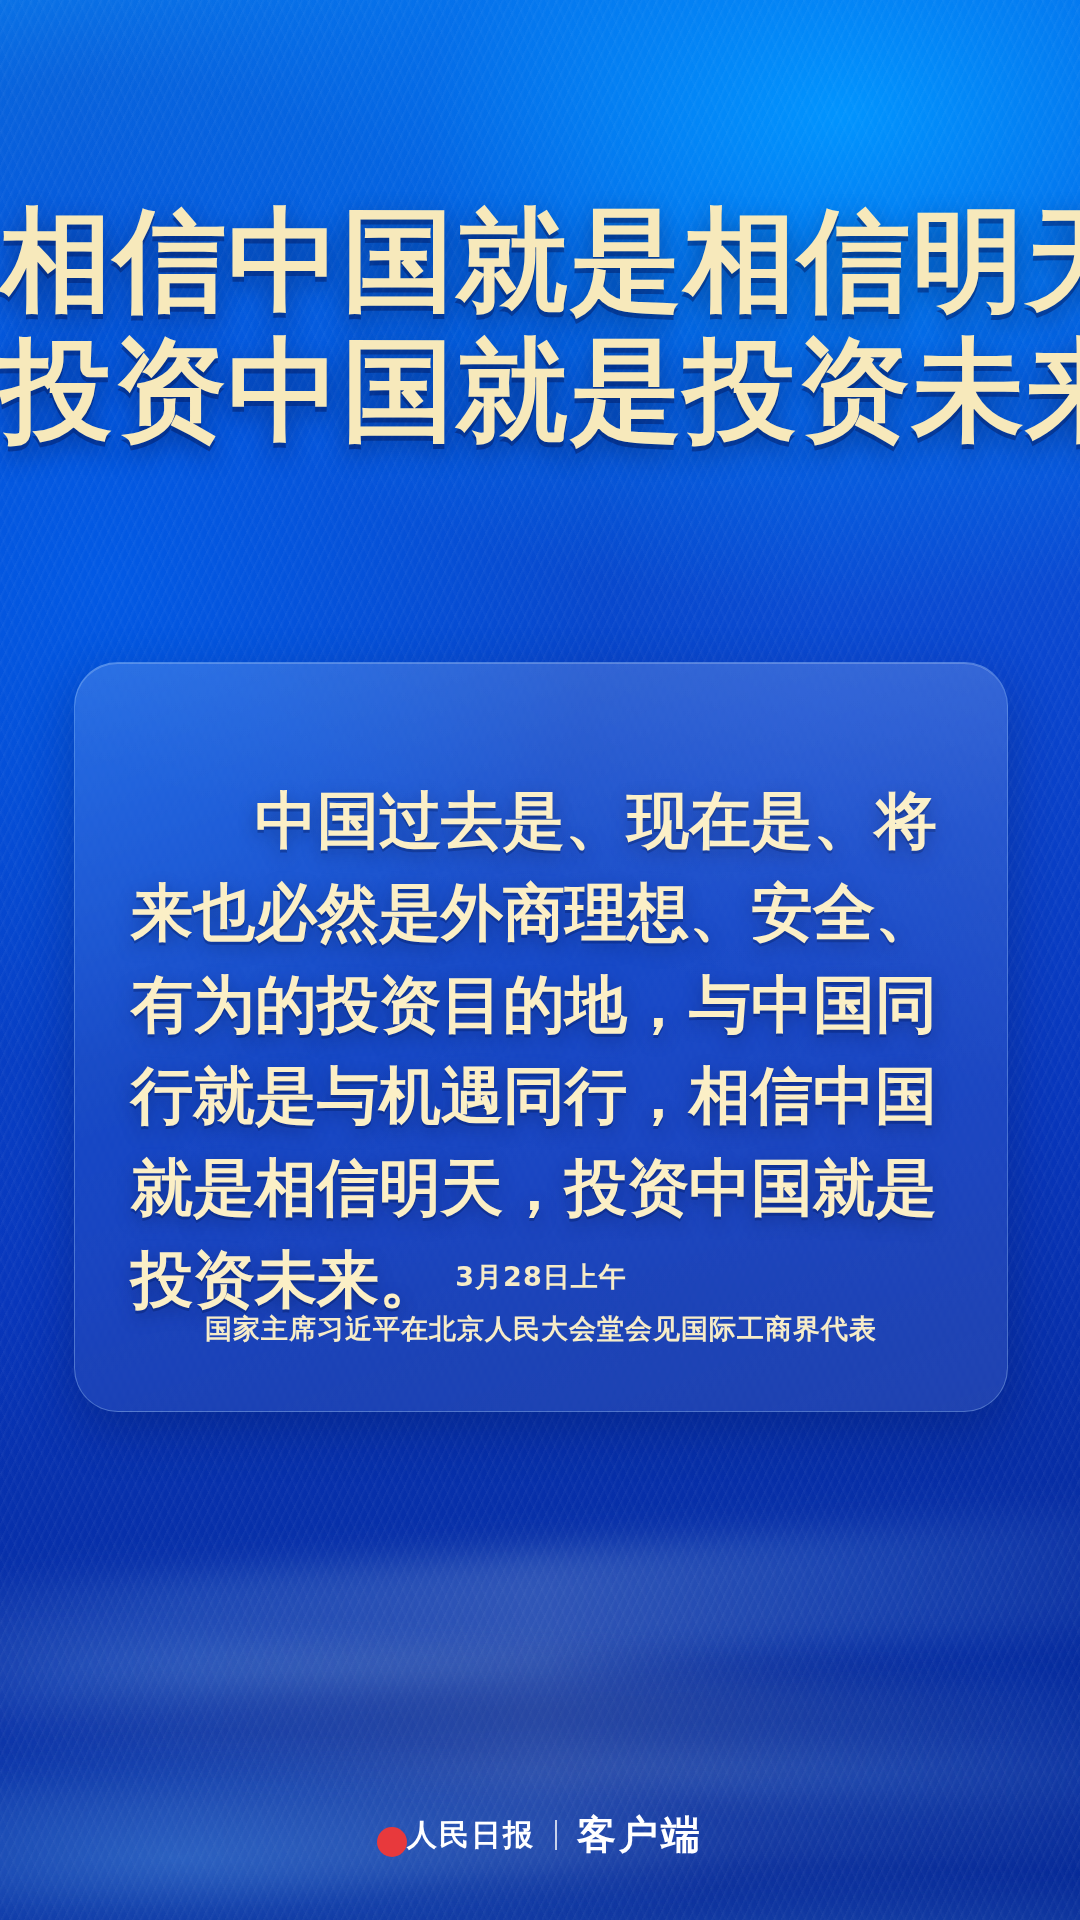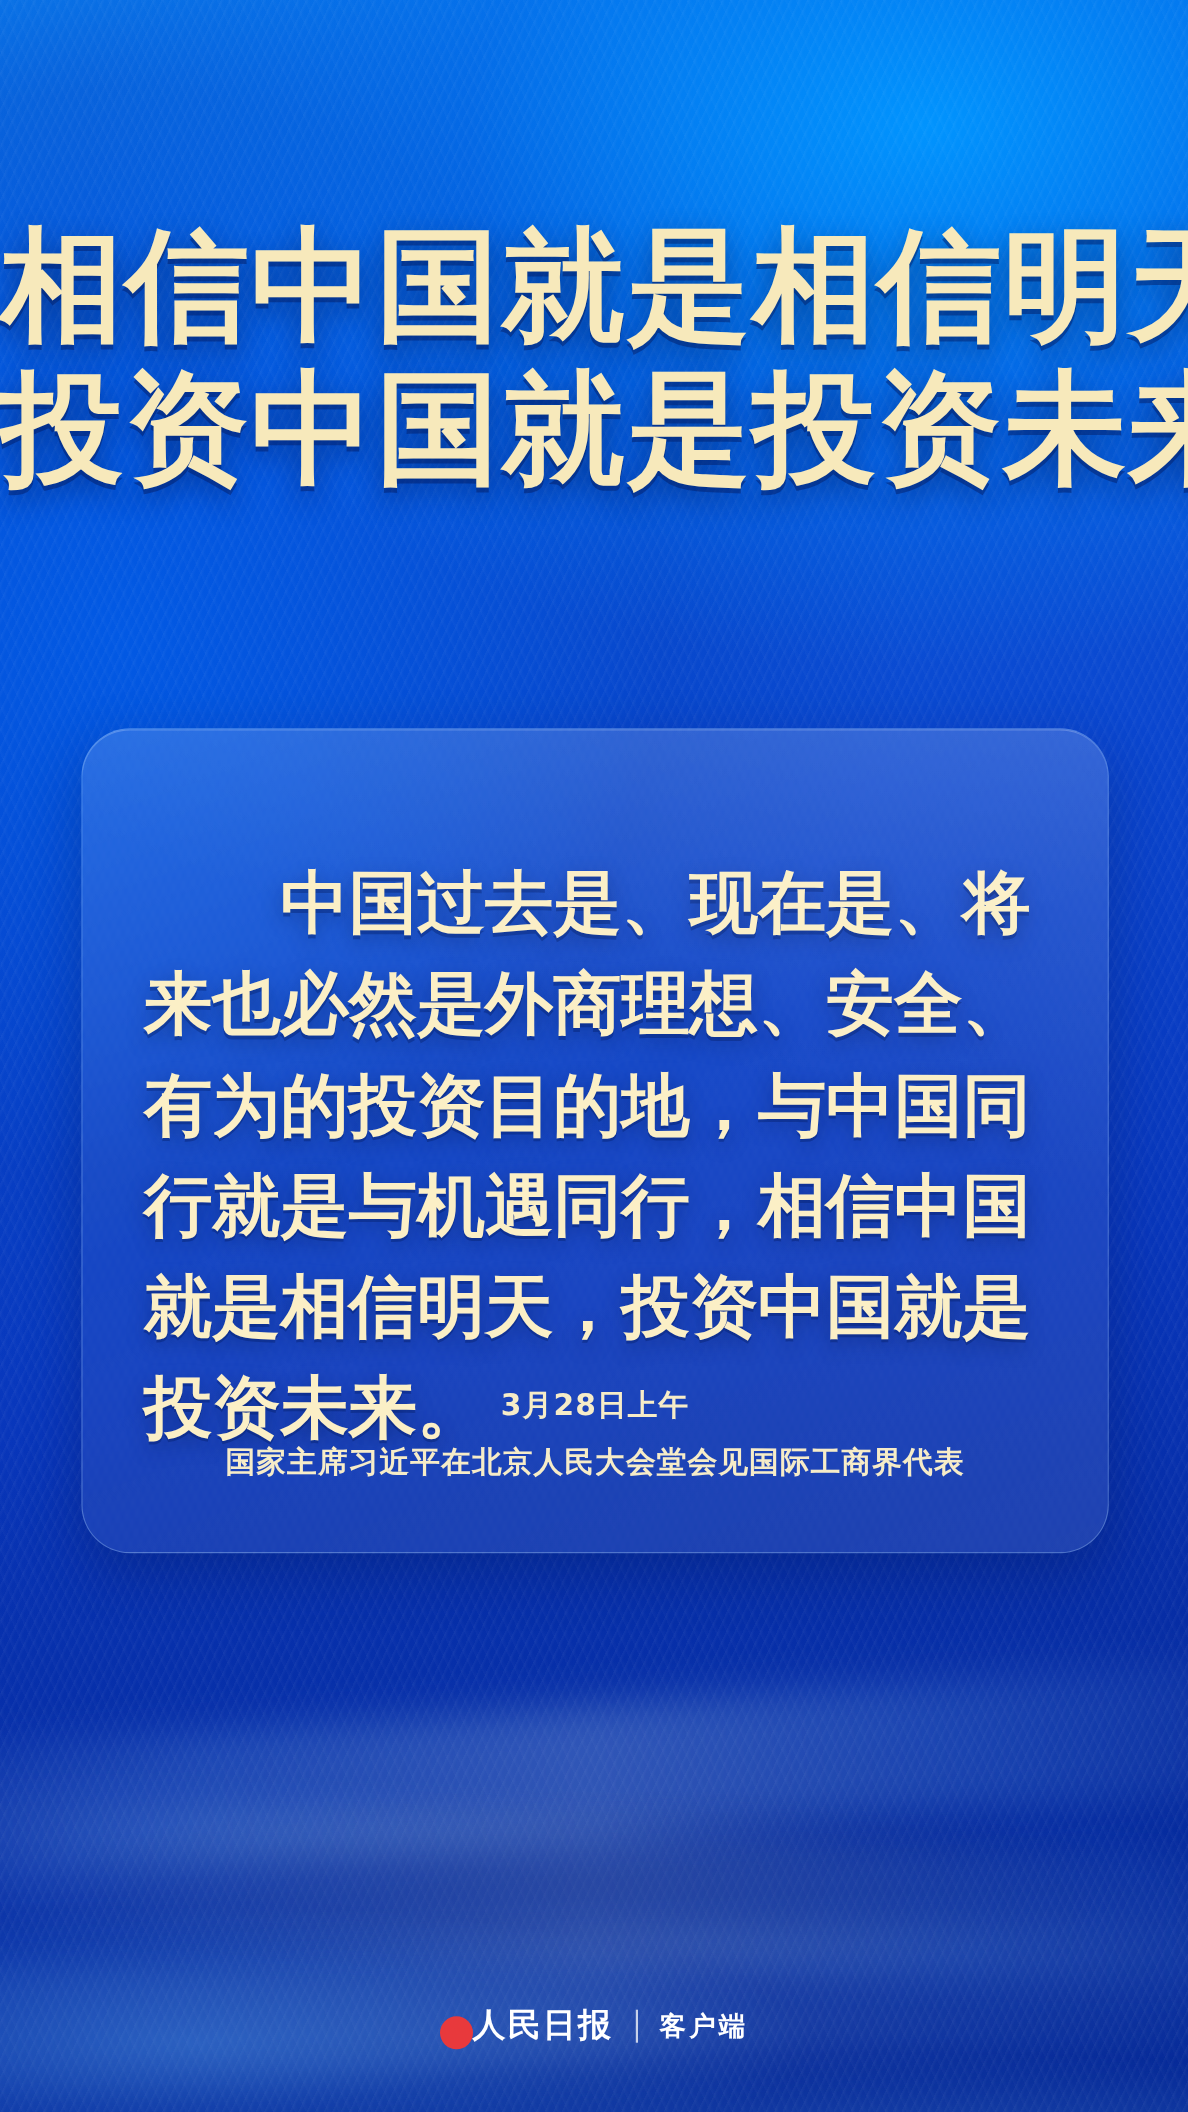--- a/index.html
+++ b/index.html
@@ -180,21 +180,21 @@
   .divider {
     width: 2px;
     height: 30px;
     background: rgba(255,255,255,0.75);
     margin: 0 6px;
   }
   .client-name {
     color: #ffffff;
     font-family: "DejaVu Sans", "Liberation Sans", sans-serif;
     font-weight: bold;
-    font-size: 24px;
+    font-size: 39px;
     letter-spacing: 3px;
   }
 </style>
 </head>
 <body>
 
 <div class="poster">
 
   <div class="texture"></div>
   <div class="silk"></div>

